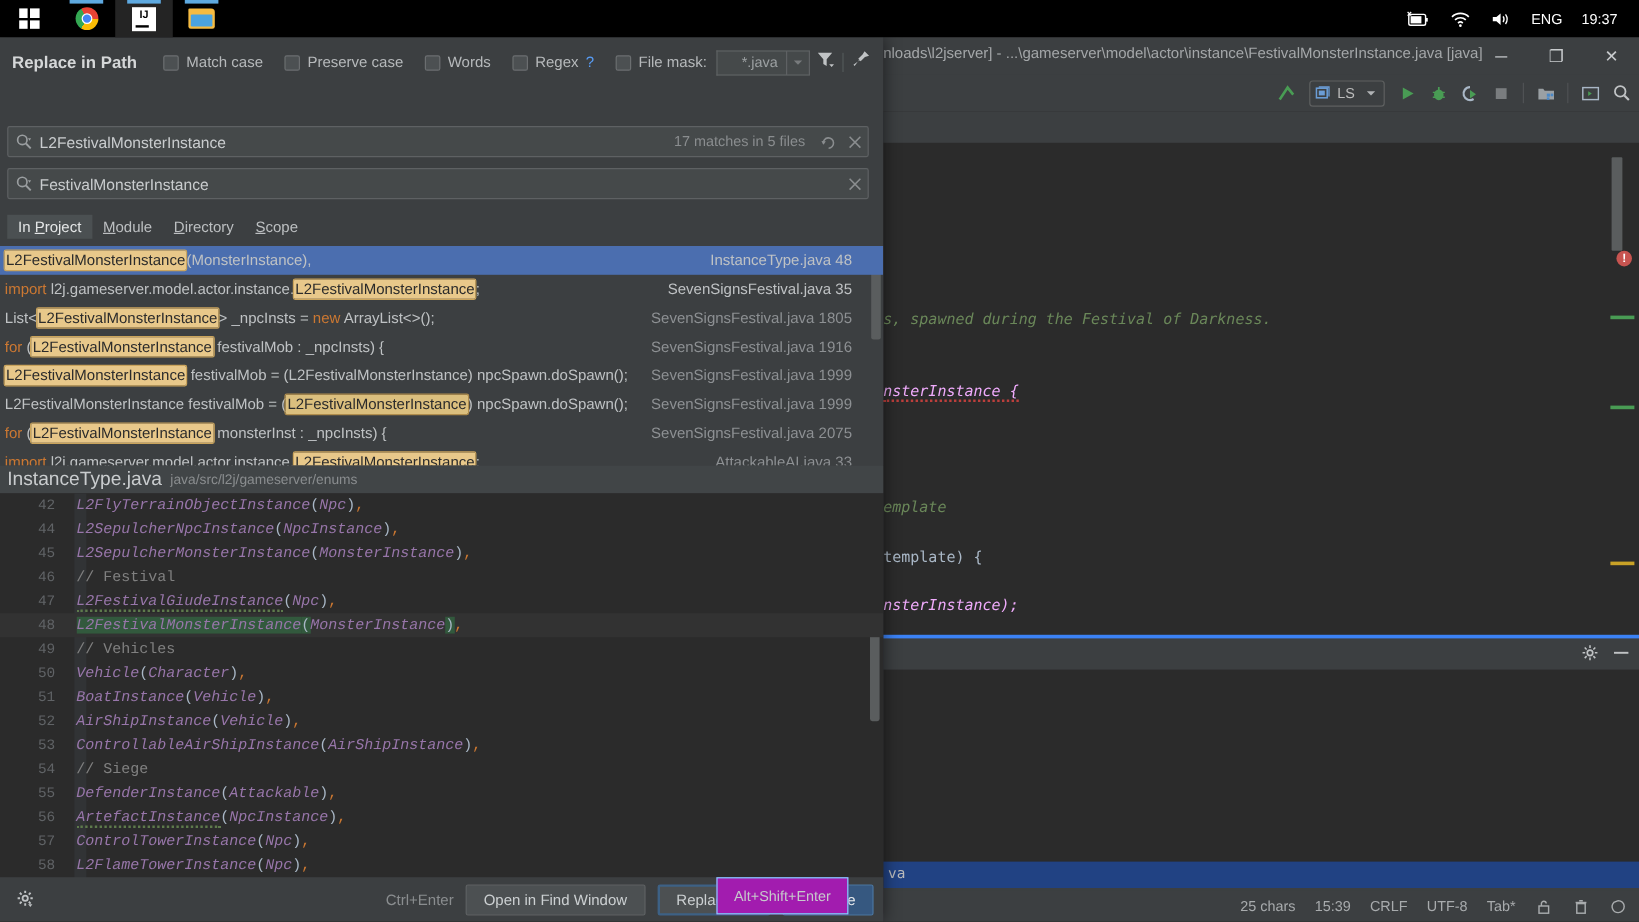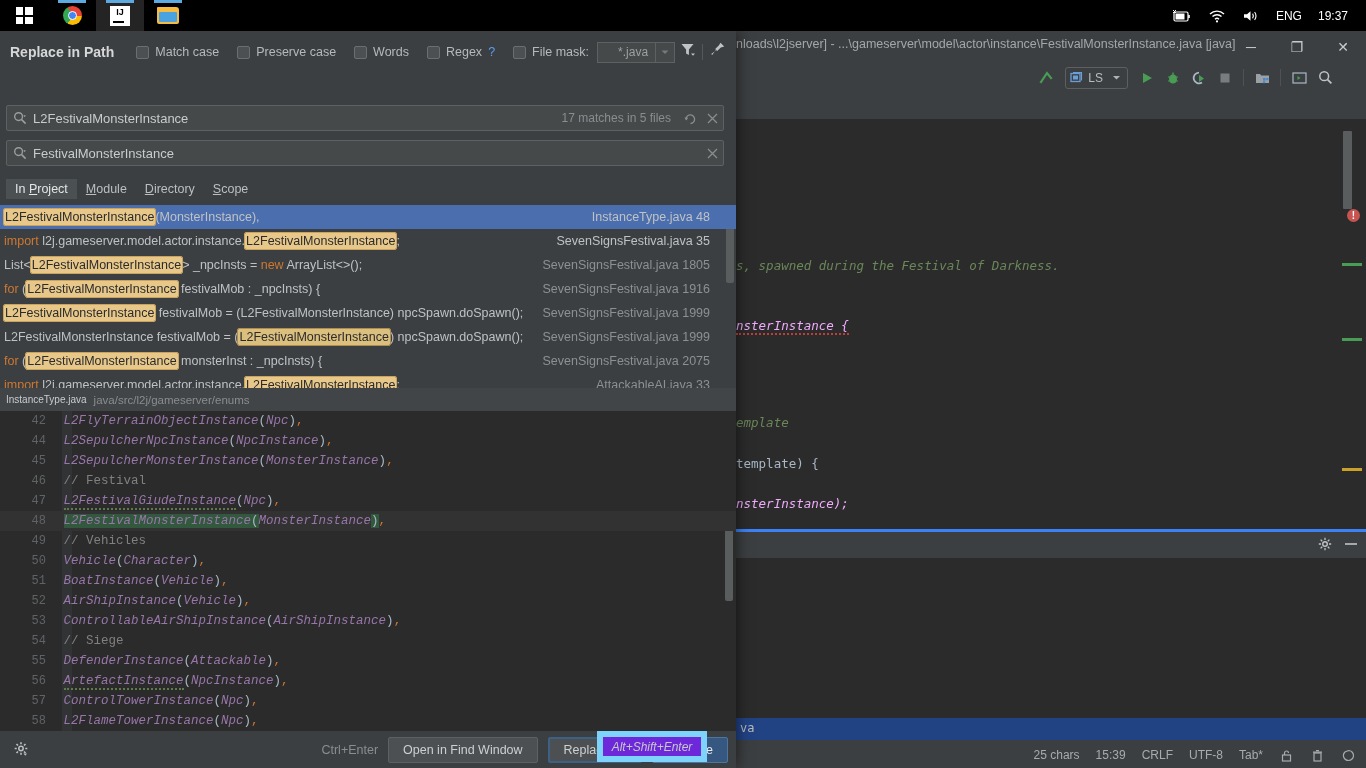--- a/index.html
+++ b/index.html
@@ -40,21 +40,21 @@
   .ide-title { position:absolute; left:0; top:0; width:1366px; height:31px;
     background:#3c3f41; display:flex; align-items:center; }
   .ide-title .ttl { position:absolute; left:736px; top:6px; color:#a4a7a9; font-size:12.5px;
     white-space:nowrap; }
   .wbtns { position:absolute; right:0; top:0; height:31px; display:flex; }
   .wbtn { width:46px; height:31px; display:flex; align-items:center; justify-content:center;
     color:#c8cbcd; font-size:14px; }
 
   .ide-toolbar { position:absolute; left:736px; top:31px; width:630px; height:31px;
     background:#3c3f41; display:flex; align-items:center; justify-content:flex-end;
-    padding-right:28px; gap:0px; }
+    padding-right:2px; gap:0px; }
   .tbi { width:26px; height:26px; display:flex; align-items:center; justify-content:center; }
   .run-cfg { height:22px; border:1px solid #5e6060; border-radius:3px; display:flex;
     align-items:center; gap:5px; padding:0 6px 0 4px; margin:0 6px; color:#bbbbbb; font-size:12px; }
   .tb-sep { width:1px; height:17px; background:#4f5254; margin:0 5px; }
 
   
   .ide-editor { position:absolute; left:736px; top:62px; width:630px; height:675px;
     background:#2b2b2b; }
   .edtabs { position:absolute; left:0; top:0; width:630px; height:26px; background:#3c3f41; }
   .ed-line { position:absolute; color:#6a8759; font-family:"DejaVu Sans Mono", monospace;
@@ -129,43 +129,43 @@
   .hl { background:#e8c88a; color:#2b2b2b; padding:1px 1px; border-radius:1px;
     outline:1px solid #caa45c; }
   .hl2 { background:#dbbf7e; color:#2b2b2b; padding:1px 1px; border-radius:1px;
     outline:1px solid #b08d4c; }
   .kw { color:#cc7832; }
   .res-scroll { position:absolute; right:2px; top:6px; width:8px; height:72px;
     background:#5a5d5e; border-radius:2px; }
 
   .prev-head { position:absolute; left:0; top:357px; width:736px; height:23px;
     background:#414547; display:flex; align-items:center; gap:7px; padding-left:6px; }
-  .prev-head .fn { color:#c9ccce; font-size:10px; }
+  .prev-head .fn { color:#c9ccce; font-size:16px; }
   .prev-head .fp { color:#8a8d8f; font-size:11.5px; }
 
   .preview { position:absolute; left:0; top:380px; width:736px; height:350px;
     background:#2b2b2b; overflow:hidden; }
   .pl-row { height:20px; line-height:20px; font-family:Liberation Mono, monospace;
     font-size:12.5px; white-space:nowrap; position:relative; }
   .pl-row.cur { background:#323232; }
   .lnum { display:inline-block; width:56px; text-align:right; color:#606366; font-size:12px;
     padding-right:10px; }
   .gutter { position:absolute; left:62px; top:0; width:10px; height:350px; background:#313335; }
   .cm { color:#808080; }
   .idn { color:#9876aa; font-style:italic; }
   .pr { color:#a9b7c6; }
   .cma { color:#cc7832; }
   .typo { border-bottom:2px dotted #5e7a4c; }
   .matchhl { background:#32593d; }
   .prev-scroll { position:absolute; right:3px; top:110px; width:8px; height:80px;
     background:#5a5d5e; border-radius:2px; }
 
   .tooltip { position:absolute; left:597px; top:700px; width:110px; height:31px;
-    background:#6d28d9; border:6px solid #7dd3fc; color:#c6c9cb; font-size:12px;
-    display:flex; align-items:center; justify-content:center; z-index:40;font-style:italic; }
+    background:#a21caf; border:1px solid #7dd3fc; color:#c6c9cb; font-size:12px;
+    display:flex; align-items:center; justify-content:center; z-index:40; }
 
   .dlg-foot { position:absolute; left:0; bottom:0; width:736px; height:37px;
     background:#3c3f41; display:flex; align-items:center; }
   .gear { margin-left:10px; width:22px; height:22px; display:flex; align-items:center;
     justify-content:center; }
   .foot-right { margin-left:auto; display:flex; align-items:center; gap:10px; padding-right:8px; }
   .hint { color:#8a8d8f; font-size:12.5px; }
   .btn { height:26px; padding:0 14px; background:#4c5052; border:1px solid #5e6163;
     color:#ccd0d2; font-size:12.5px; border-radius:2px; display:flex; align-items:center; }
   .btn.focus { border:2px solid #3d6185; }

